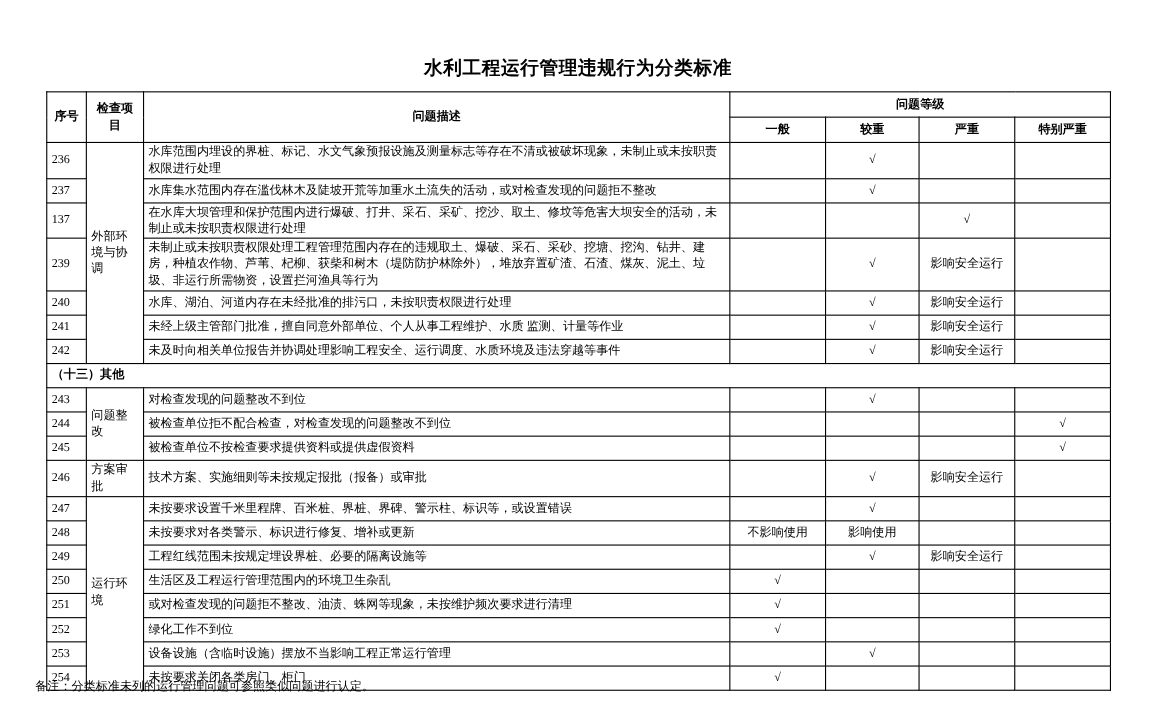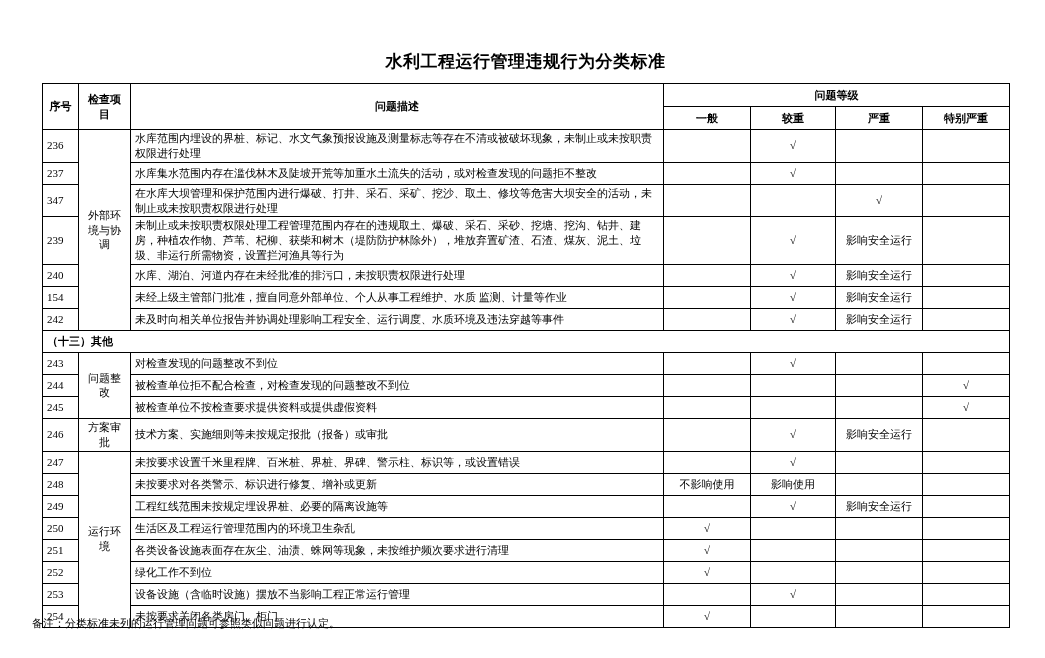--- a/index.html
+++ b/index.html
@@ -46,21 +46,21 @@
   table.doc-table thead th {
     font-weight: bold;
     text-align: center;
     height: 20px;
   }
   td.seq {
     text-align: left;
     height: 19px;
   }
   td.item {
-    text-align: center;
+    text-align: left;
     padding: 1px 1px;
   }
   td.desc {
     text-align: left;
     margin-left: 34px;
   }
   td.level {
     text-align: center;
   }
   td.section-cell {
@@ -119,21 +119,21 @@
         </tr>
         <tr>
           <td class="seq">237</td>
           <td class="desc">水库集水范围内存在滥伐林木及陡坡开荒等加重水土流失的活动，或对检查发现的问题拒不整改</td>
           <td class="level"></td>
           <td class="level">√</td>
           <td class="level"></td>
           <td class="level"></td>
         </tr>
         <tr>
-          <td class="seq">347</td>
+          <td class="seq">137</td>
           <td class="desc">在水库大坝管理和保护范围内进行爆破、打井、采石、采矿、挖沙、取土、修坟等危害大坝安全的活动，未制止或未按职责权限进行处理</td>
           <td class="level"></td>
           <td class="level"></td>
           <td class="level">√</td>
           <td class="level"></td>
         </tr>
         <tr>
           <td class="seq">239</td>
           <td class="desc">未制止或未按职责权限处理工程管理范围内存在的违规取土、爆破、采石、采砂、挖塘、挖沟、钻井、建房，种植农作物、芦苇、杞柳、获柴和树木（堤防防护林除外），堆放弃置矿渣、石渣、煤灰、泥土、垃圾、非运行所需物资，设置拦河渔具等行为</td>
           <td class="level"></td>
@@ -143,21 +143,21 @@
         </tr>
         <tr>
           <td class="seq">240</td>
           <td class="desc">水库、湖泊、河道内存在未经批准的排污口，未按职责权限进行处理</td>
           <td class="level"></td>
           <td class="level">√</td>
           <td class="level">影响安全运行</td>
           <td class="level"></td>
         </tr>
         <tr>
-          <td class="seq">154</td>
+          <td class="seq">241</td>
           <td class="desc">未经上级主管部门批准，擅自同意外部单位、个人从事工程维护、水质 监测、计量等作业</td>
           <td class="level"></td>
           <td class="level">√</td>
           <td class="level">影响安全运行</td>
           <td class="level"></td>
         </tr>
         <tr>
           <td class="seq">242</td>
           <td class="desc">未及时向相关单位报告并协调处理影响工程安全、运行调度、水质环境及违法穿越等事件</td>
           <td class="level"></td>
@@ -230,21 +230,21 @@
         <tr>
           <td class="seq">250</td>
           <td class="desc">生活区及工程运行管理范围内的环境卫生杂乱</td>
           <td class="level">√</td>
           <td class="level"></td>
           <td class="level"></td>
           <td class="level"></td>
         </tr>
         <tr>
           <td class="seq">251</td>
-          <td class="desc">各类设备设施表面存在灰尘、油渍、蛛网等现象，未按维护频次要求进行清理</td>
+          <td class="desc">或对检查发现的问题拒不整改、油渍、蛛网等现象，未按维护频次要求进行清理</td>
           <td class="level">√</td>
           <td class="level"></td>
           <td class="level"></td>
           <td class="level"></td>
         </tr>
         <tr>
           <td class="seq">252</td>
           <td class="desc">绿化工作不到位</td>
           <td class="level">√</td>
           <td class="level"></td>

